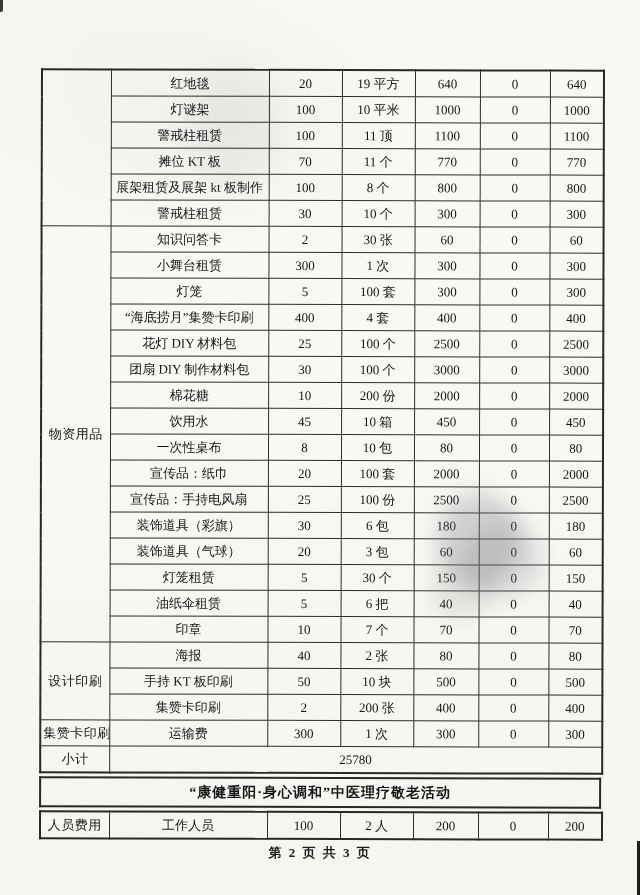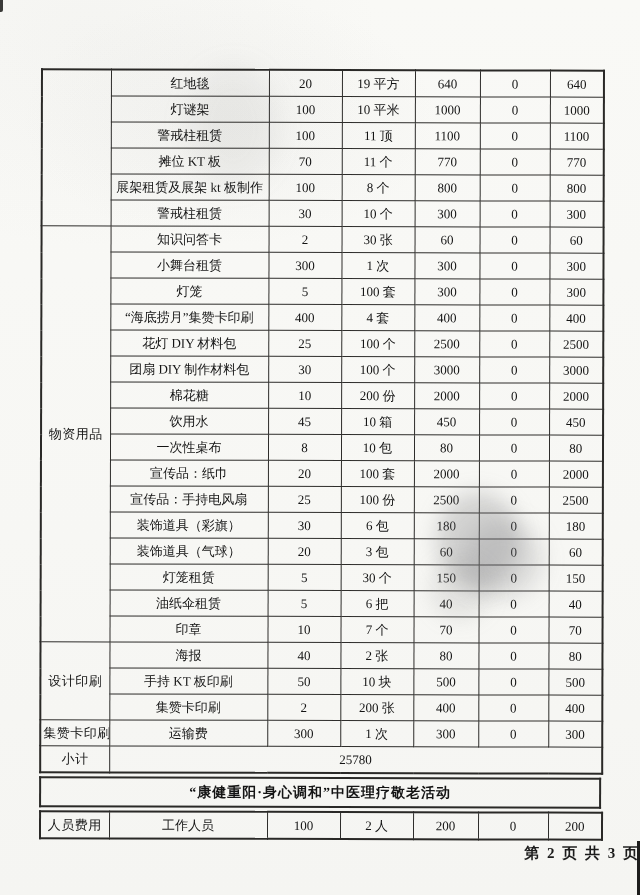--- a/index.html
+++ b/index.html
@@ -34,21 +34,21 @@
   table.main, table.banner, table.personnel { border:2px solid #2a2927; }
   td.cat { font-size:13px; letter-spacing:0.5px; }
   td.c0 { font-size:13px; }
   table.banner td {
     height:27px; font-weight:bold; font-size:14px; letter-spacing:1px;
   }
   table.banner { margin-top:3px; }
   table.personnel { margin-top:3px; }
   .footer {
     position:absolute; left:0; top:844px; width:640px;
-    text-align:right; font-size:15px; font-weight:bold;
+    text-align:center; font-size:13px; font-weight:bold;
     letter-spacing:2px; color:#1c1c1c;
   }
   
   .corner-mark {
     position:absolute; left:0; top:0; width:3px; height:12px;
     background:#3a3a38; border-radius:0 0 2px 0;
   }
   .edge-mark {
     position:absolute; right:0; top:841px; width:3px; height:54px;
     background:#1d1d1c;

